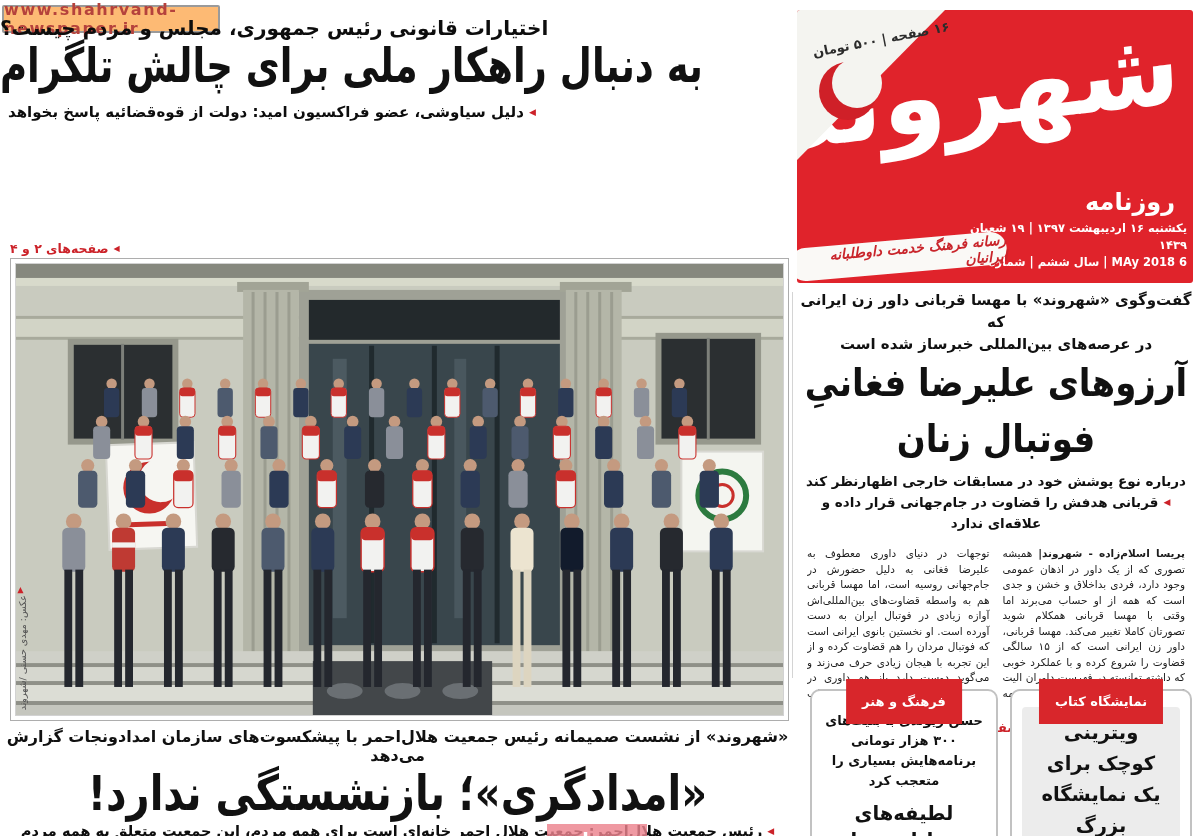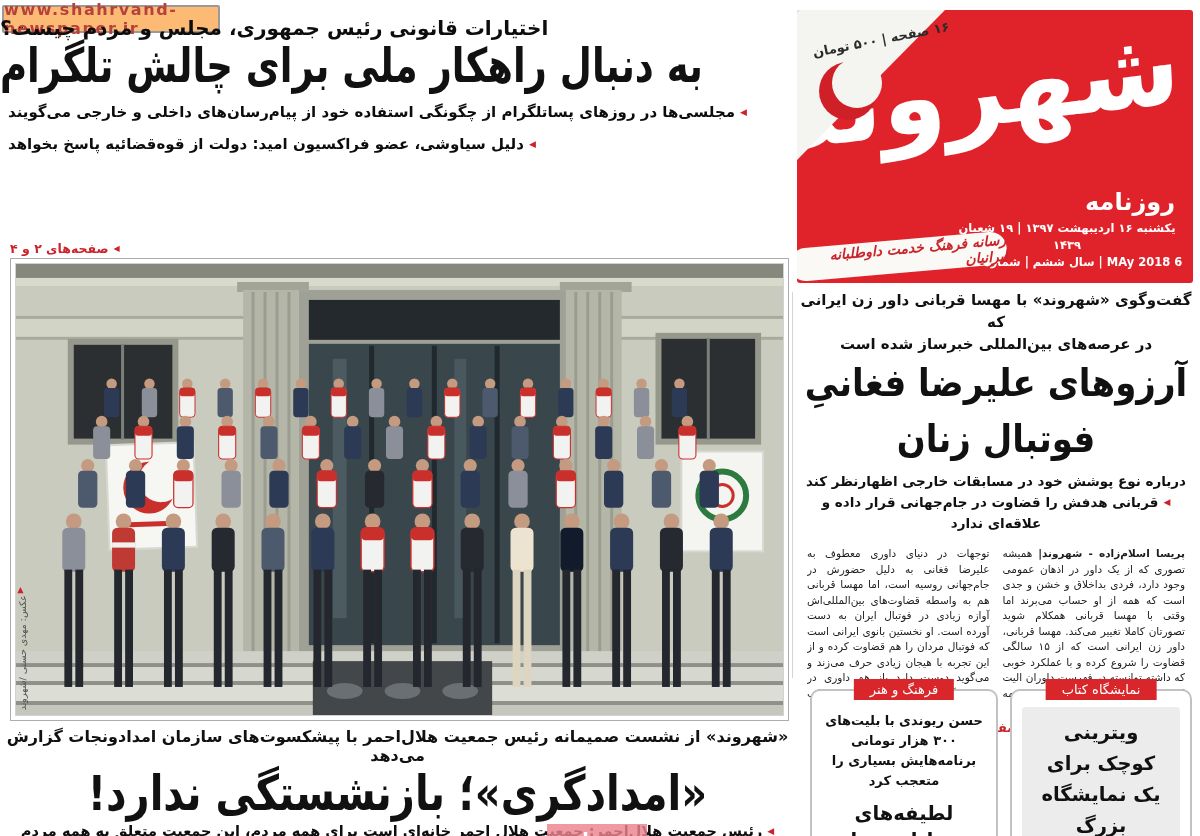--- a/index.html
+++ b/index.html
@@ -25,21 +25,21 @@
   #masthead .tri{position:absolute;left:0;top:0;width:148px;height:150px;background:#f4f4f0;
      clip-path:polygon(0 0,100% 0,0 100%);}
   .crescent{position:absolute;left:22px;top:52px;width:62px;height:62px;}
   .crescent .c1{position:absolute;left:0;top:0;width:58px;height:58px;border-radius:50%;background:#cf2028;display:block;}
   .crescent .c2{position:absolute;left:13px;top:-4px;width:50px;height:50px;border-radius:50%;background:#f4f4f0;display:block;}
   .pages-price{position:absolute;left:4px;top:22px;width:160px;text-align:center;font-size:13px;
      font-weight:bold;color:#2b2b2b;transform:rotate(-11deg);}
   .brand{position:absolute;right:12px;top:8px;width:375px;text-align:center;color:#fff;
      font-size:104px;font-weight:bold;line-height:1.35;transform:rotate(-7deg) skewX(-4deg);}
   .brand-sub{position:absolute;right:18px;top:178px;color:#fff;font-size:24px;font-weight:bold;}
-  #masthead .dates{position:absolute;right:6px;bottom:12px;width:240px;text-align:center;
+  #masthead .dates{position:absolute;right:6px;bottom:12px;width:240px;
      color:#fff;font-size:11.5px;font-weight:bold;line-height:17px;}
   .ribbon{position:absolute;left:-8px;bottom:10px;width:218px;height:33px;background:#faf9f6;
      border-radius:17px;transform:rotate(-5deg);display:flex;align-items:center;justify-content:center;
      color:#c9252b;font-size:14px;font-style:italic;font-family:"DejaVu Serif",serif;font-weight:bold;}
   
   #photo{position:absolute;left:10px;top:258px;width:779px;height:463px;margin:0;
      border:1px solid #adadad;background:#fff;box-sizing:border-box;padding:4px;}
   #photo .frame{position:relative;width:100%;height:100%;border:1px solid #d2d2d2;overflow:hidden;box-sizing:border-box;}
   #photo svg{display:block;width:100%;height:100%;}
   #photo .credit{position:absolute;left:5px;bottom:10px;writing-mode:vertical-rl;
@@ -62,38 +62,37 @@
   #interview .bullet{margin-top:10px;font-size:13.5px;font-weight:bold;line-height:21px;}
   #interview .body{margin:12px 12px 0;column-count:2;column-gap:13px;font-size:10.5px;
      line-height:15.5px;text-align:justify;height:166px;overflow:hidden;color:#1c1c1c;}
   #interview .pageref{margin-top:8px;color:#cc2229;font-size:13px;font-weight:bold;cursor:pointer;}
   
   .teaser{position:absolute;top:689px;height:200px;border:2px solid #c2c2c2;border-radius:10px;
      background:#fff;direction:rtl;text-align:center;box-sizing:border-box;}
   #box-culture{left:810px;width:188px;}
   #box-book{left:1010px;width:182px;}
   .teaser .tab{position:absolute;top:-12px;left:50%;transform:translateX(-50%);background:#d8262b;
-     color:#fff;font-size:13px;font-weight:normal;padding:3px 16px;white-space:nowrap;}
+     color:#fff;font-size:13px;font-weight:bold;padding:15px 16px;white-space:nowrap;}
   .t-kicker{margin-top:20px;font-size:13px;font-weight:bold;line-height:20px;padding:0 4px;}
   .t-headline{margin-top:9px;font-size:19.5px;font-weight:bold;line-height:27px;padding:0 6px;}
   #box-book .panel{margin:16px 10px 8px;background:#ececec;border-radius:4px;padding:10px 6px 8px;}
   #box-book .t-headline{margin-top:0;line-height:31px;}
 </style>
 </head>
 <body>
 
 <div id="page">
 
   <a id="url-pill">www.shahrvand-newspaper.ir</a>
 
   <section id="main-story">
     <div class="kicker">اختیارات قانونی رئیس جمهوری، مجلس و مردم چیست؟</div>
     <h1 class="headline">به دنبال راهکار ملی برای چالش تلگرام</h1>
     <div class="bullets">
-      <div class="bullet-line"><span class="mk">◀</span><span>مجلسی‌ها در روزهای پساتلگرام از چگونگی استفاده خود از پیام‌رسان‌های داخلی و خارجی می‌گویند</span></div>
       <div class="bullet-line"><span class="mk">◀</span><span>دلیل سیاوشی، عضو فراکسیون امید: دولت از قوه‌قضائیه پاسخ بخواهد</span></div>
     </div>
   </section>
   <div id="lead-pageref"><span class="mk">◀</span><span>صفحه‌های ۲ و ۴</span></div>
 
   <header id="masthead">
     <div class="brand">شهروند</div>
     <div class="brand-sub">روزنامه</div>
     <div class="tri"></div>
     <div class="crescent">

